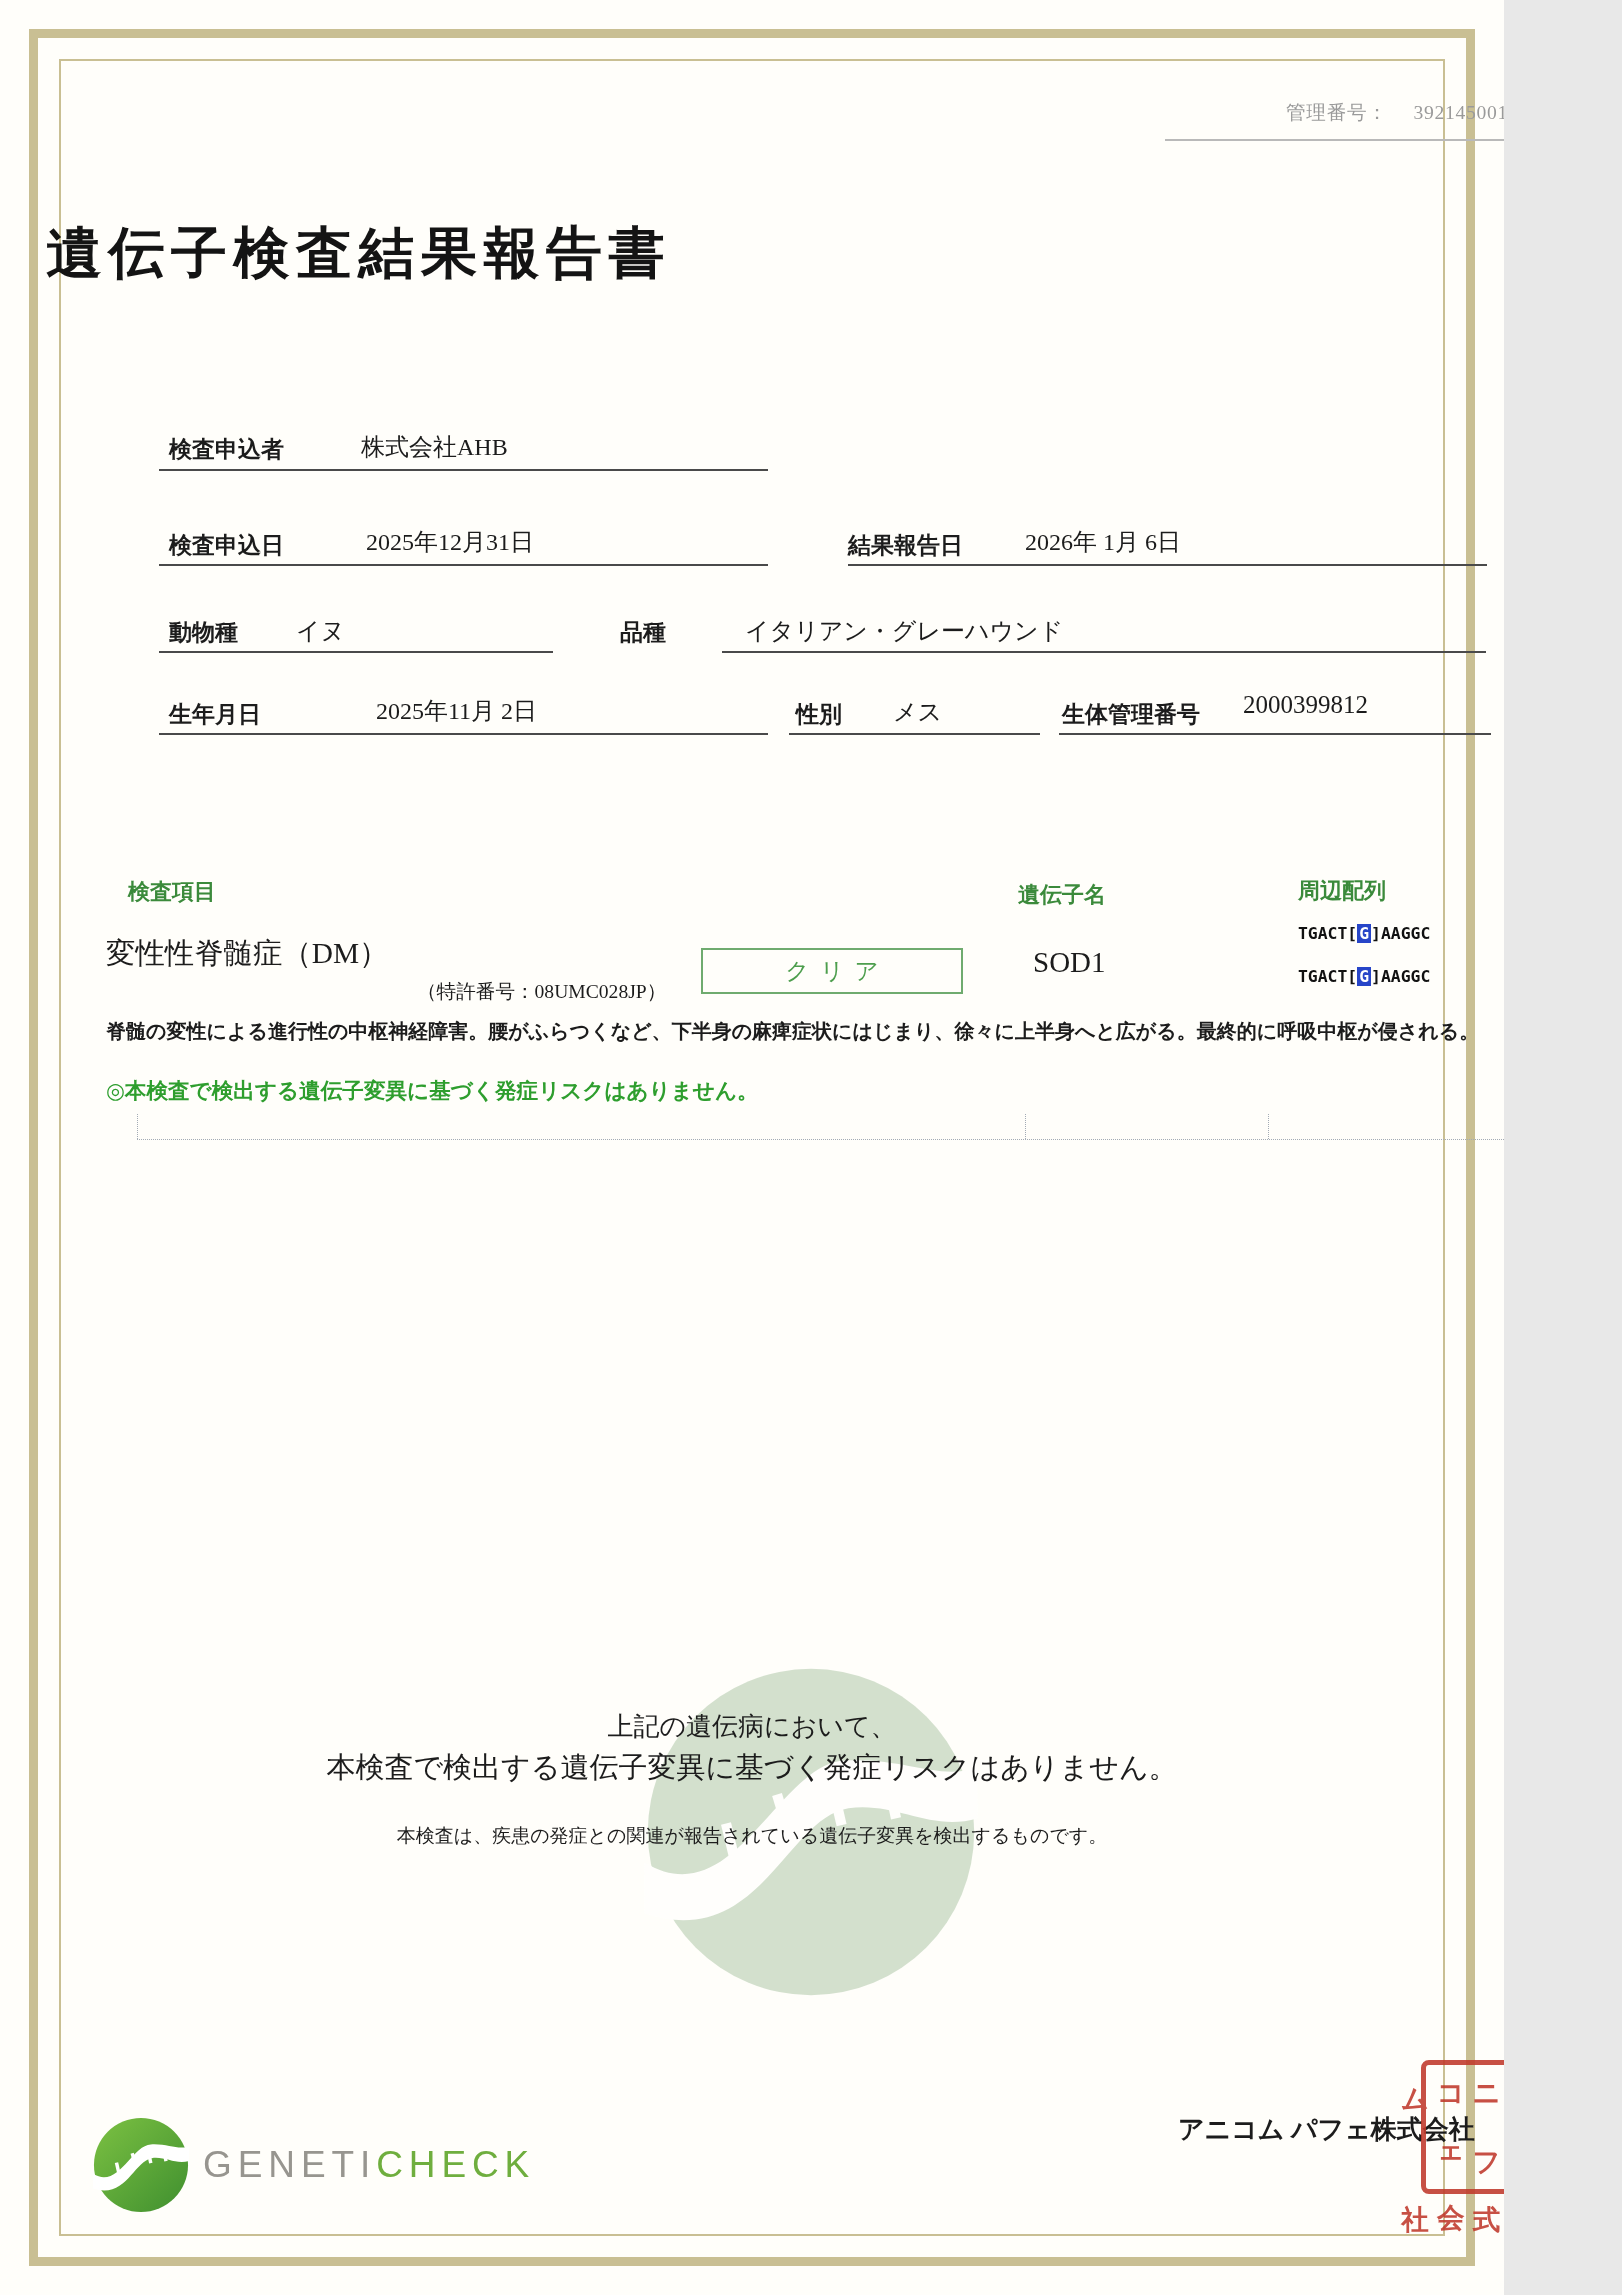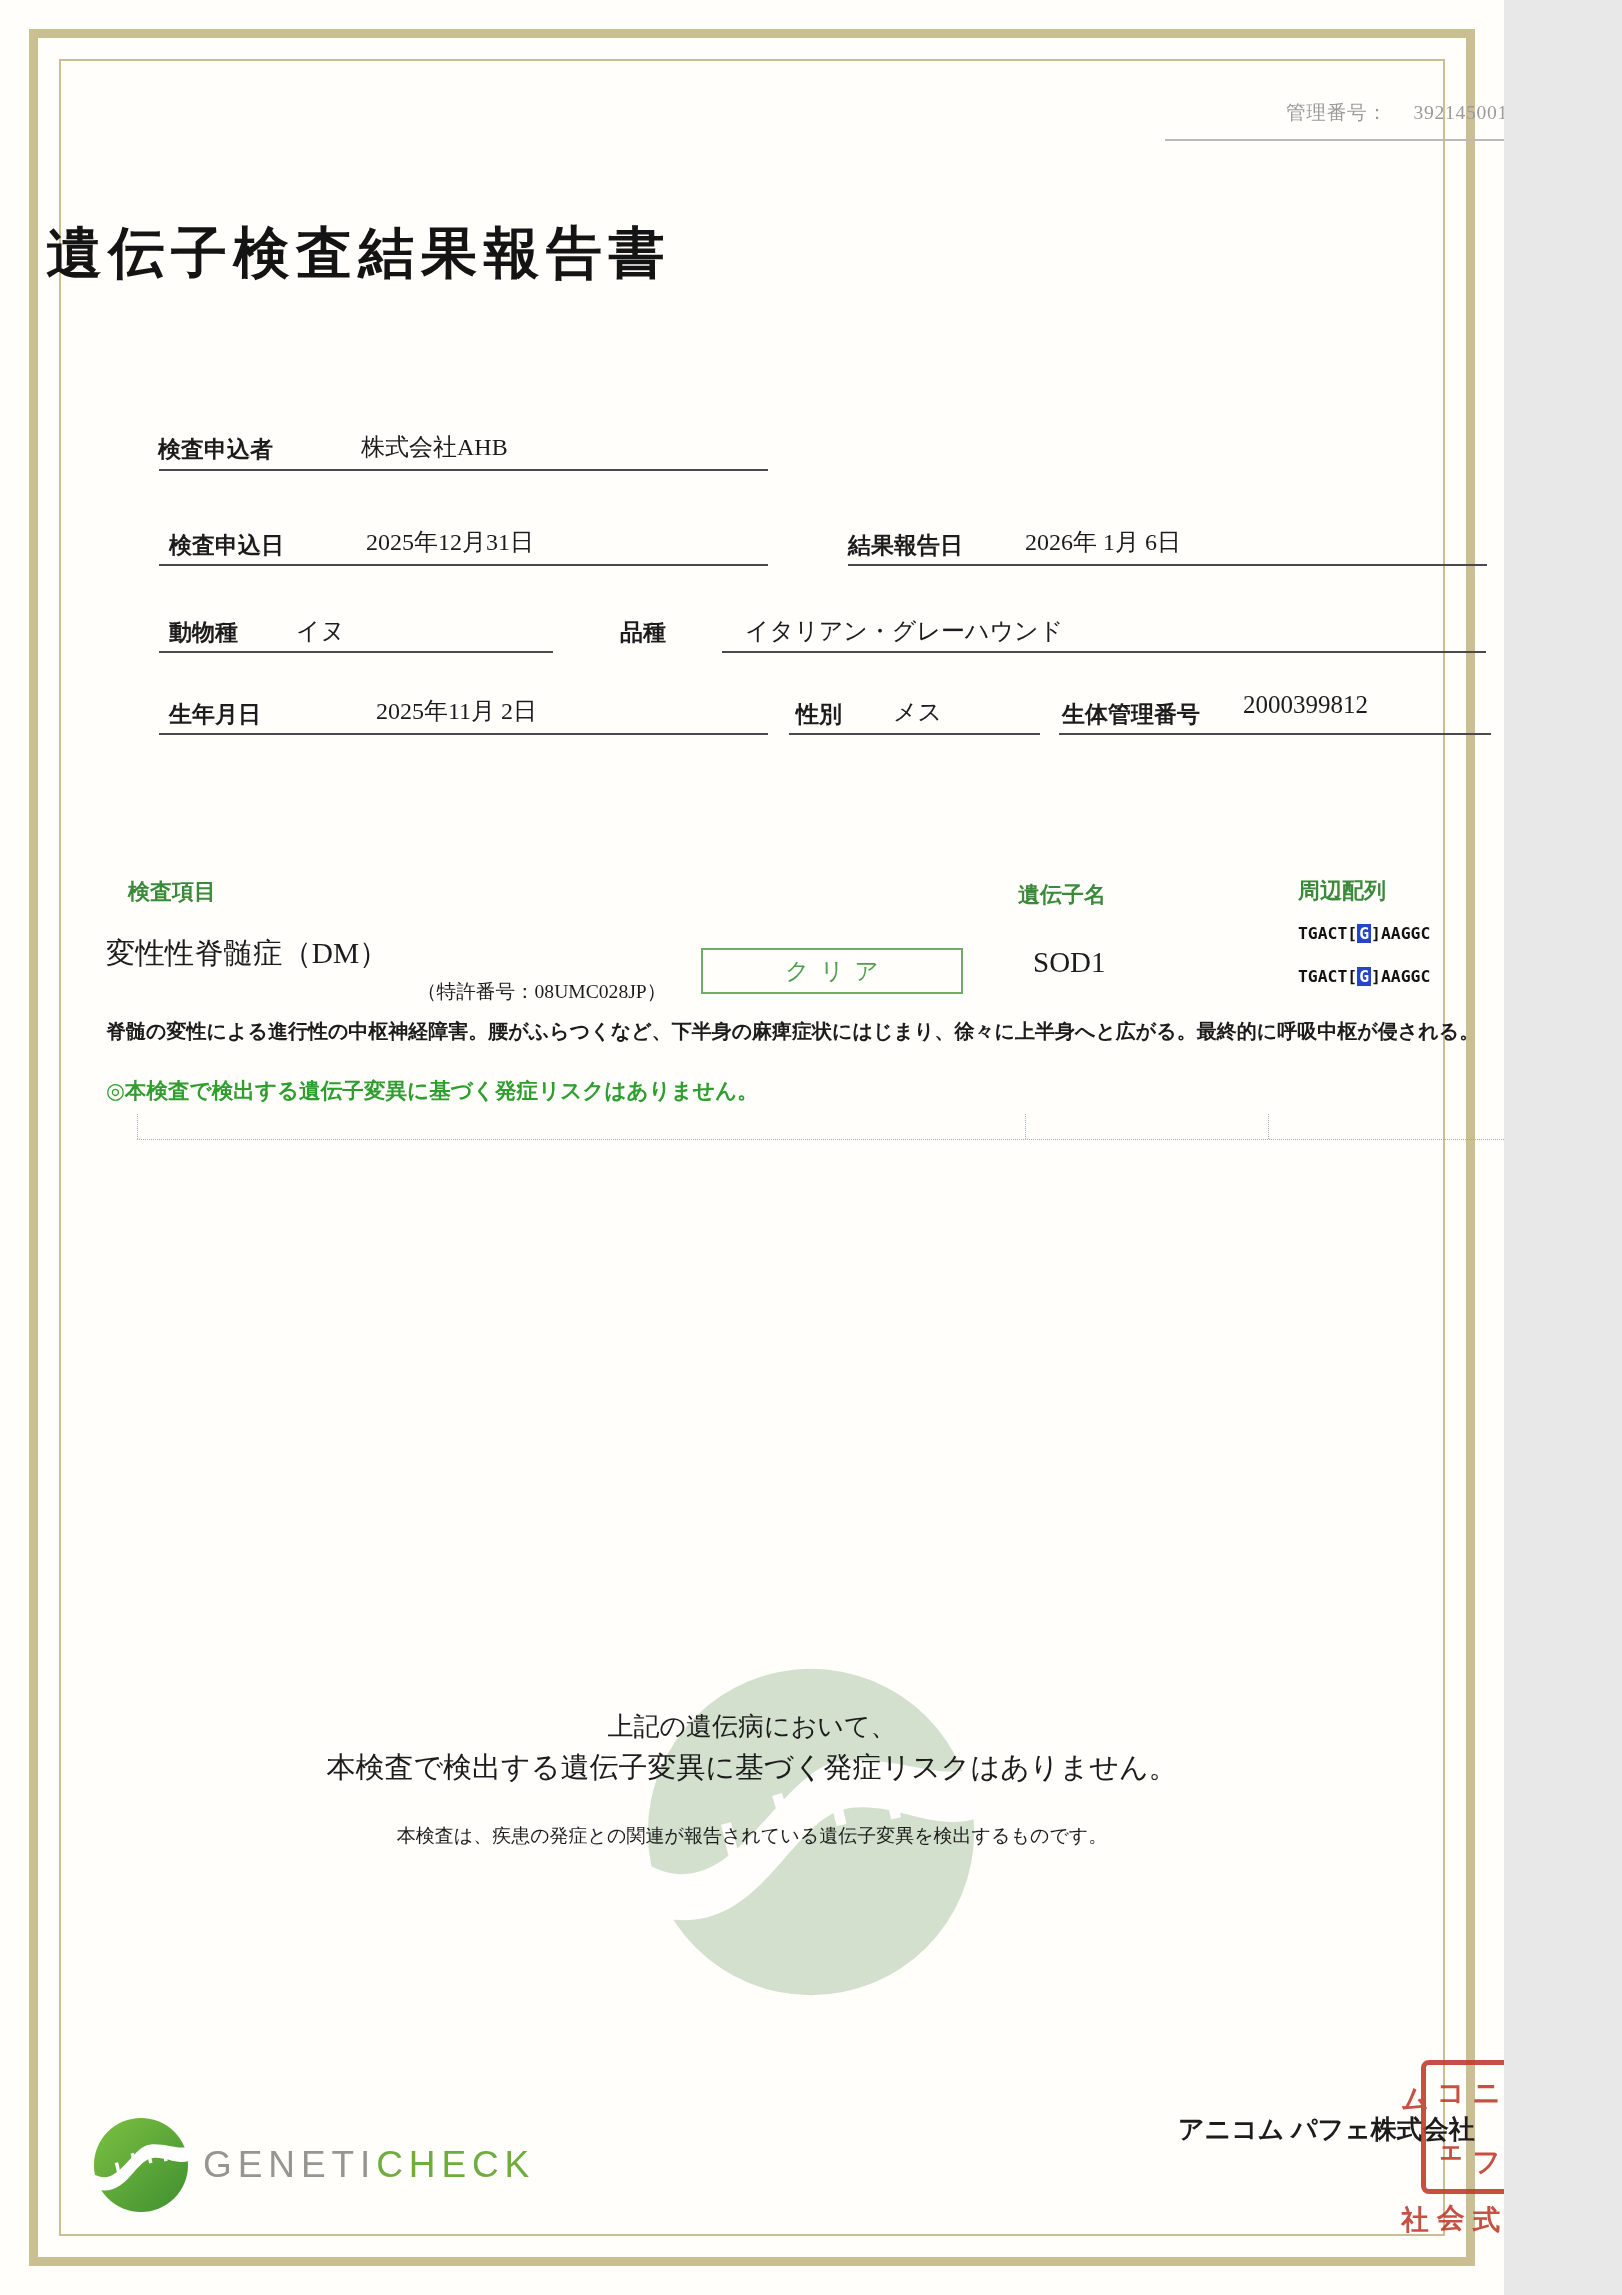--- a/index.html
+++ b/index.html
@@ -88,21 +88,21 @@
     </g>
   </svg>
 
   <div class="abs mgmt fg">
     <span>管理番号：</span><span class="num">392145001482108</span>
   </div>
   <div class="abs mgmt-rule"></div>
 
   <div class="abs title fg">遺伝子検査結果報告書</div>
 
-  <div class="abs flabel fg" style="left:158px;top:434px;">検査申込者</div>
+  <div class="abs flabel fg" style="left:169px;top:434px;">検査申込者</div>
   <div class="abs fvalue fg" style="left:361px;top:431px;">株式会社AHB</div>
   <div class="abs rule" style="left:159px;top:469px;width:609px;"></div>
 
   <div class="abs flabel fg" style="left:169px;top:530px;">検査申込日</div>
   <div class="abs fvalue fg" style="left:366px;top:526px;">2025年12月31日</div>
   <div class="abs rule" style="left:159px;top:564px;width:609px;"></div>
   <div class="abs flabel fg" style="left:848px;top:530px;">結果報告日</div>
   <div class="abs fvalue fg" style="left:1025px;top:526px;">2026年 1月 6日</div>
   <div class="abs rule" style="left:848px;top:564px;width:639px;"></div>
 

